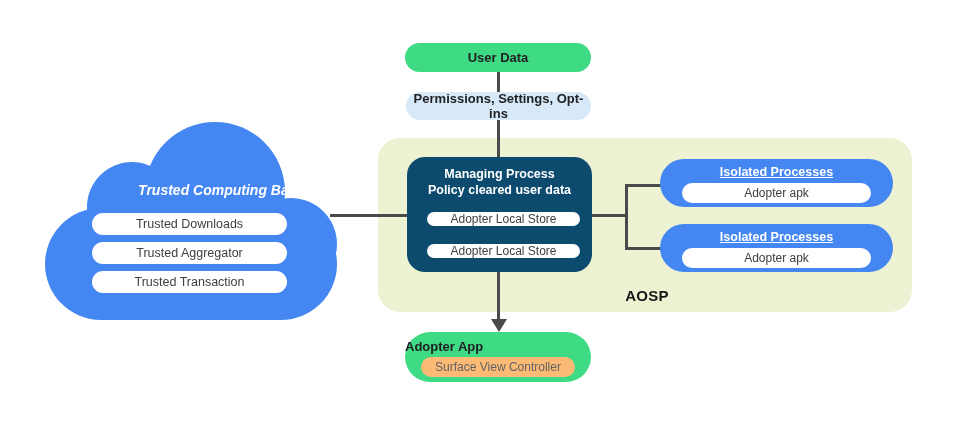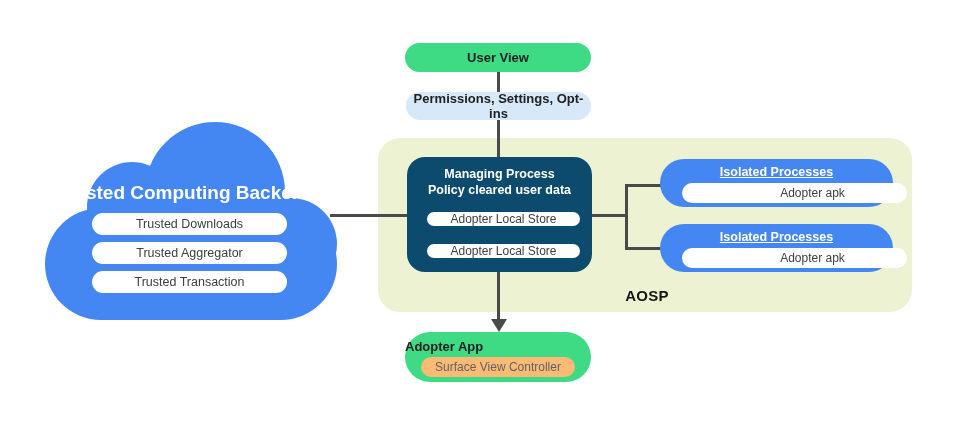--- a/index.html
+++ b/index.html
@@ -31,22 +31,22 @@
   .bold-dark{font-weight:bold;font-size:13px;color:#202124;}
 
   
   .cloud{position:absolute;left:45px;top:120px;width:292px;height:200px;}
   .cloud-part{position:absolute;background:#4587f2;}
   .cloud-c1{left:100px;top:2px;width:140px;height:140px;border-radius:50%;}
   .cloud-c2{left:42px;top:42px;width:90px;height:90px;border-radius:50%;}
   .cloud-c3{left:200px;top:78px;width:92px;height:92px;border-radius:50%;}
   .cloud-body{left:0;top:88px;width:292px;height:112px;border-radius:56px;}
   .cloud-title{
-    position:absolute;left:0;top:62px;width:100%;text-align:center;
-    color:#ffffff;font-weight:bold;font-size:19px;
+    position:absolute;left:0;top:62px;width:100%;text-align:right;
+    color:#ffffff;font-weight:bold;font-size:14px;font-style:italic;
   }
   .cloud-pill{
     position:absolute;left:47px;width:195px;height:22px;
     background:#ffffff;border-radius:11px;
     display:flex;align-items:center;justify-content:center;
     font-size:12.5px;color:#3c4043;
   }
 
   
   .aosp-box{
@@ -82,21 +82,21 @@
   }
   .iso-title{
     position:absolute;left:0;top:6px;width:100%;text-align:center;
     color:#ffffff;font-weight:bold;font-size:12.5px;
     text-decoration:underline;
   }
   .iso-pill{
     position:absolute;left:22px;top:24px;width:189px;height:20px;
     background:#ffffff;border-radius:10px;
     display:flex;align-items:center;justify-content:center;
-    font-size:12px;color:#3c4043;padding-left:36px;
+    font-size:12px;color:#3c4043;
   }
 
   
   .adopter{
     position:absolute;left:405px;top:332px;width:186px;height:50px;
     background:#3edb84;border-radius:25px;
   }
   .adopter-title{
     position:absolute;left:0;top:7px;width:100%;text-align:left;
     font-weight:bold;font-size:13px;color:#202124;
@@ -119,21 +119,21 @@
   <div class="line vline" style="left:497px;top:120px;height:38px;"></div>
   <div class="line hline" style="left:330px;top:214px;width:77px;"></div>
   <div class="line hline" style="left:592px;top:214px;width:36px;"></div>
   <div class="line vline" style="left:625px;top:184px;height:66px;"></div>
   <div class="line hline" style="left:625px;top:184px;width:36px;"></div>
   <div class="line hline" style="left:625px;top:247px;width:36px;"></div>
   <div class="line vline" style="left:497px;top:272px;height:47px;"></div>
   <div class="arrow-down" style="left:491px;top:319px;"></div>
 
   <div class="pill green-pill" style="left:405px;top:43px;width:186px;height:29px;">
-    <span class="bold-dark">User View</span>
+    <span class="bold-dark">User Data</span>
   </div>
 
   <div class="pill lightblue-pill" style="left:406px;top:92px;width:185px;height:28px;">
     <span class="bold-dark">Permissions,  Settings, Opt-ins</span>
   </div>
 
   <div class="cloud">
     <div class="cloud-part cloud-c2"></div>
     <div class="cloud-part cloud-c1"></div>
     <div class="cloud-part cloud-c3"></div>

